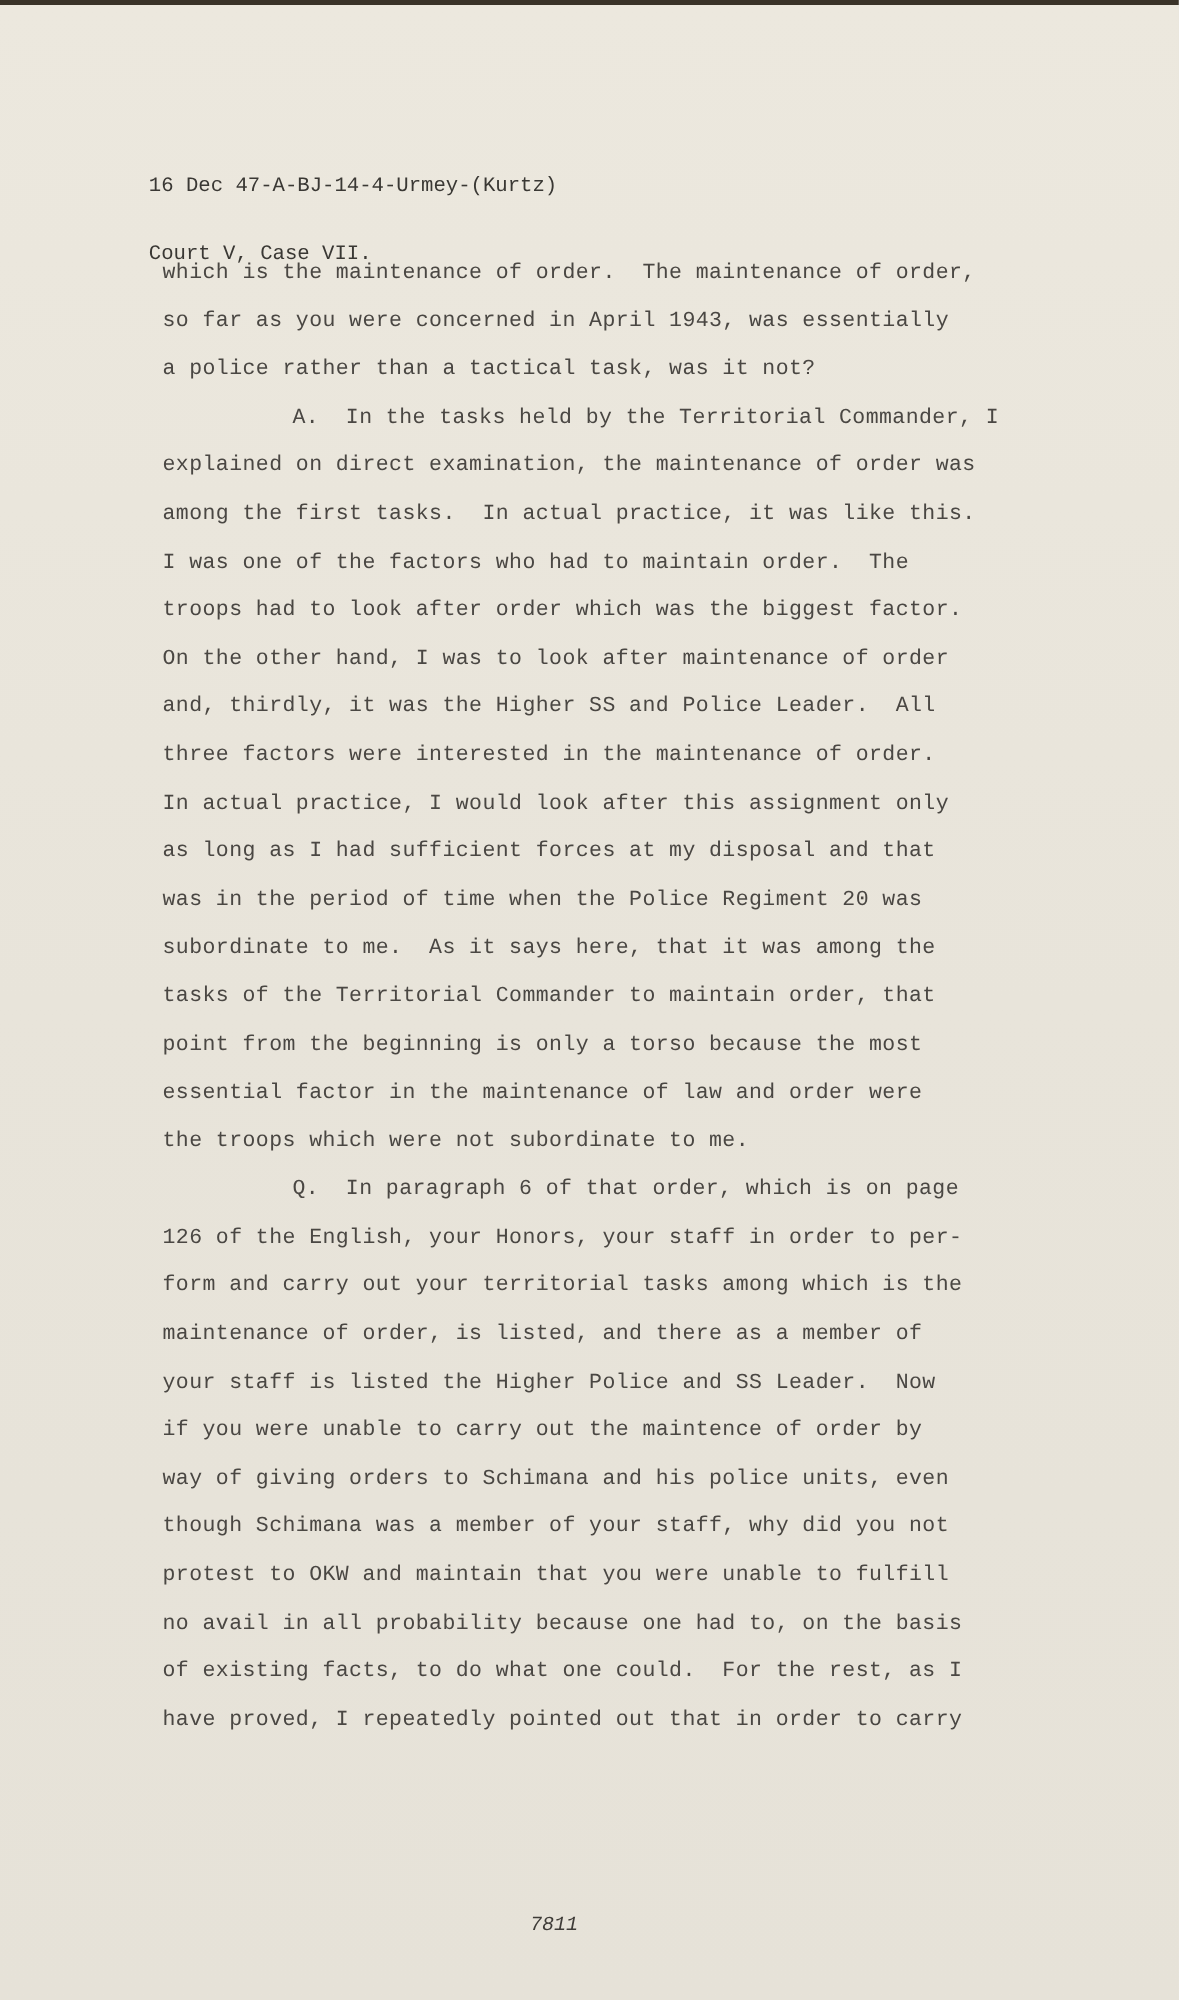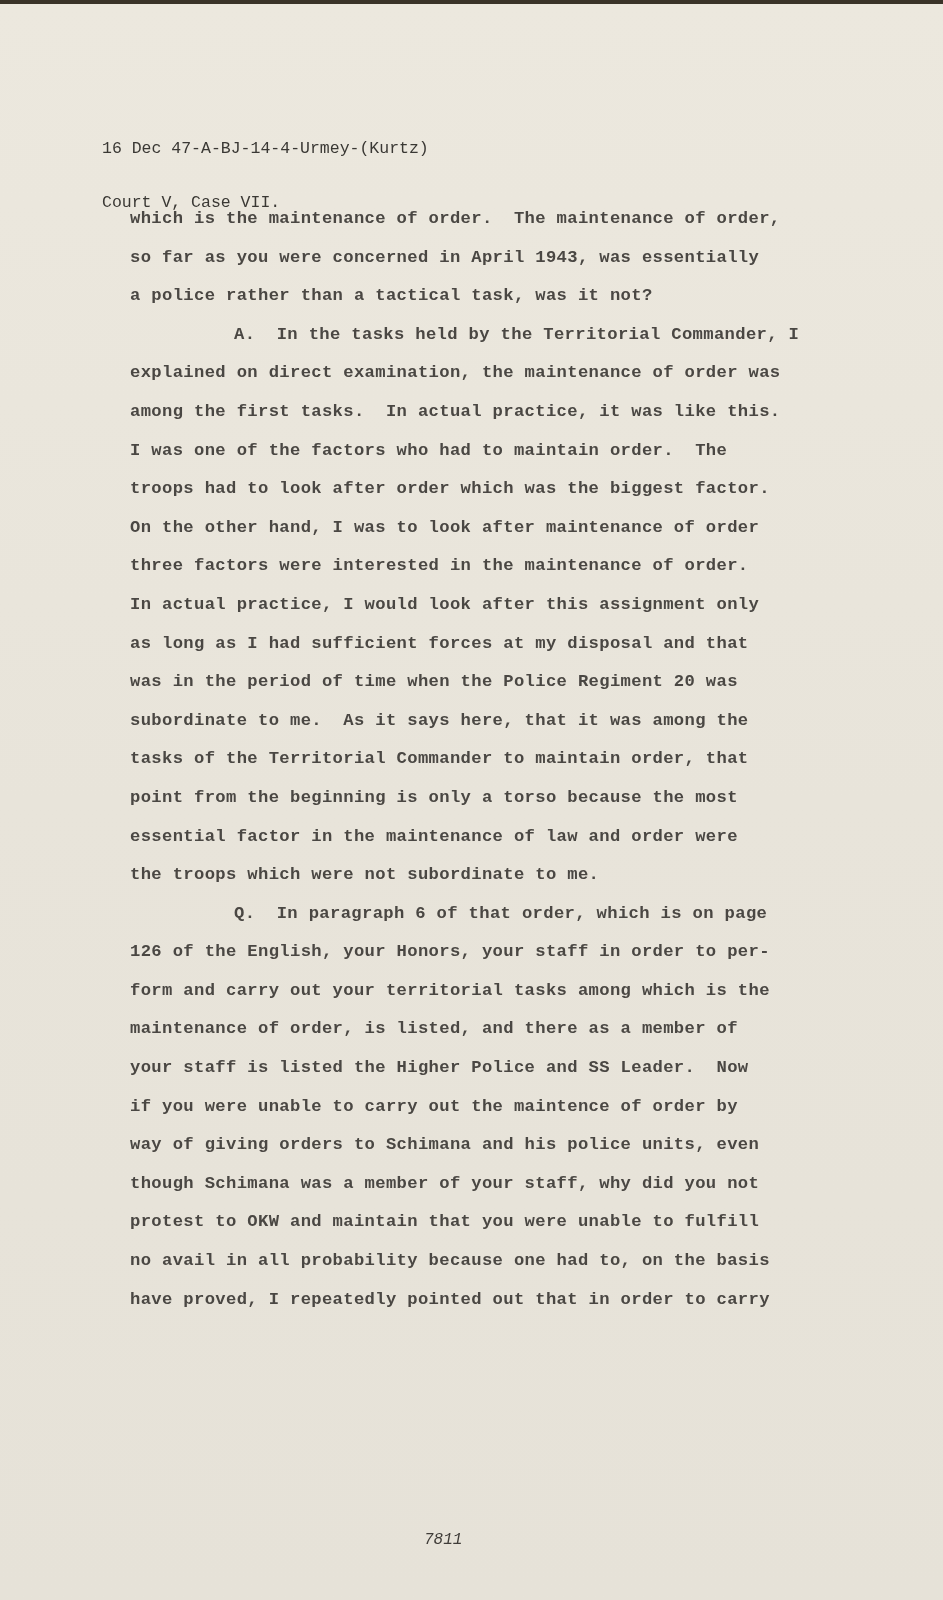--- a/index.html
+++ b/index.html
@@ -12,31 +12,30 @@
       position: absolute; left: 0; top: 0; width: 943px; height: 4px;
       background: #3a3328;
     }
     .page {
       position: absolute; left: 0; top: 4px; width: 943px; height: 1596px;
       background: linear-gradient(180deg, #ece8de 0%, #e8e4da 50%, #e6e2d8 100%);
       font-family: "Liberation Mono", "DejaVu Sans Mono", monospace;
       color: #3f3c38;
     }
     .header {
-      position: absolute; left: 102px; top: 100px;
+      position: absolute; left: 119px; top: 100px;
       font-size: 16.5px; line-height: 18px;
       color: #3a3834;
       white-space: pre;
     }
     .body-text {
       position: absolute; left: 130px; top: 196px; width: 720px;
       font-size: 17.2px; line-height: 38.6px;
       letter-spacing: 0.35px;
       color: #4a4743;
-      font-weight: bold;
     }
     .line { white-space: pre; height: 38.6px; }
     .indent { padding-left: 104px; }
     .page-number {
       position: absolute; left: 424px; top: 1527px;
       font-size: 16px; color: #3f3c38; font-style: italic;
     }
   </style>
 </head>
 <body>
@@ -52,36 +51,38 @@
   <div class="body-text" id="body-text">
       <div class="line">which is the maintenance of order.  The maintenance of order,</div>
       <div class="line">so far as you were concerned in April 1943, was essentially</div>
       <div class="line">a police rather than a tactical task, was it not?</div>
       <div class="line indent">A.  In the tasks held by the Territorial Commander, I</div>
       <div class="line">explained on direct examination, the maintenance of order was</div>
       <div class="line">among the first tasks.  In actual practice, it was like this.</div>
       <div class="line">I was one of the factors who had to maintain order.  The</div>
       <div class="line">troops had to look after order which was the biggest factor.</div>
       <div class="line">On the other hand, I was to look after maintenance of order</div>
+      <div class="line">and, thirdly, it was the Higher SS and Police Leader.  All</div>
       <div class="line">three factors were interested in the maintenance of order.</div>
       <div class="line">In actual practice, I would look after this assignment only</div>
       <div class="line">as long as I had sufficient forces at my disposal and that</div>
       <div class="line">was in the period of time when the Police Regiment 20 was</div>
       <div class="line">subordinate to me.  As it says here, that it was among the</div>
       <div class="line">tasks of the Territorial Commander to maintain order, that</div>
       <div class="line">point from the beginning is only a torso because the most</div>
       <div class="line">essential factor in the maintenance of law and order were</div>
       <div class="line">the troops which were not subordinate to me.</div>
       <div class="line indent">Q.  In paragraph 6 of that order, which is on page</div>
       <div class="line">126 of the English, your Honors, your staff in order to per-</div>
       <div class="line">form and carry out your territorial tasks among which is the</div>
       <div class="line">maintenance of order, is listed, and there as a member of</div>
       <div class="line">your staff is listed the Higher Police and SS Leader.  Now</div>
       <div class="line">if you were unable to carry out the maintence of order by</div>
       <div class="line">way of giving orders to Schimana and his police units, even</div>
       <div class="line">though Schimana was a member of your staff, why did you not</div>
       <div class="line">protest to OKW and maintain that you were unable to fulfill</div>
       <div class="line">no avail in all probability because one had to, on the basis</div>
+      <div class="line">of existing facts, to do what one could.  For the rest, as I</div>
       <div class="line">have proved, I repeatedly pointed out that in order to carry</div>
     </div>
 
   <div class="page-number">7811</div>
 </div>
 
 </body></html>

